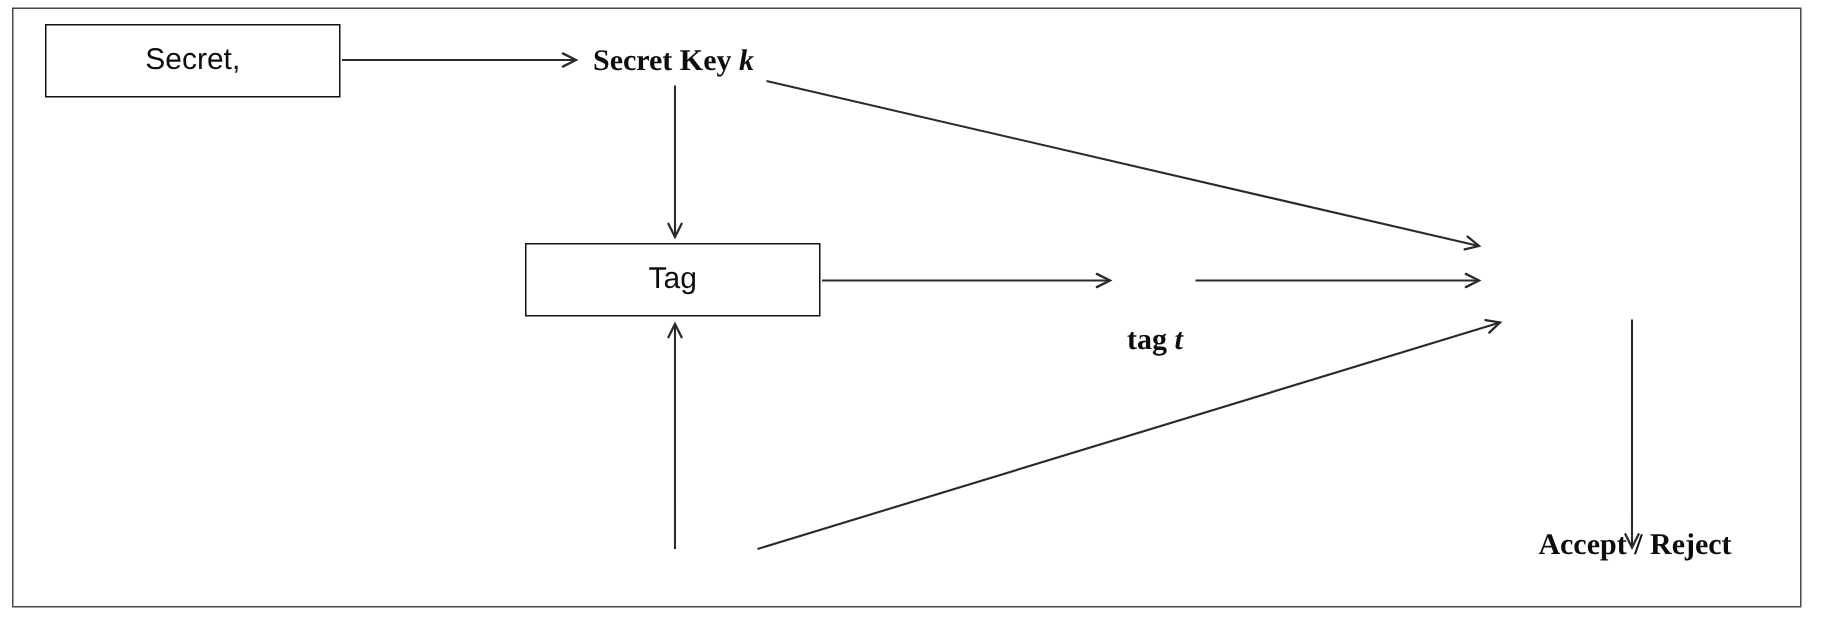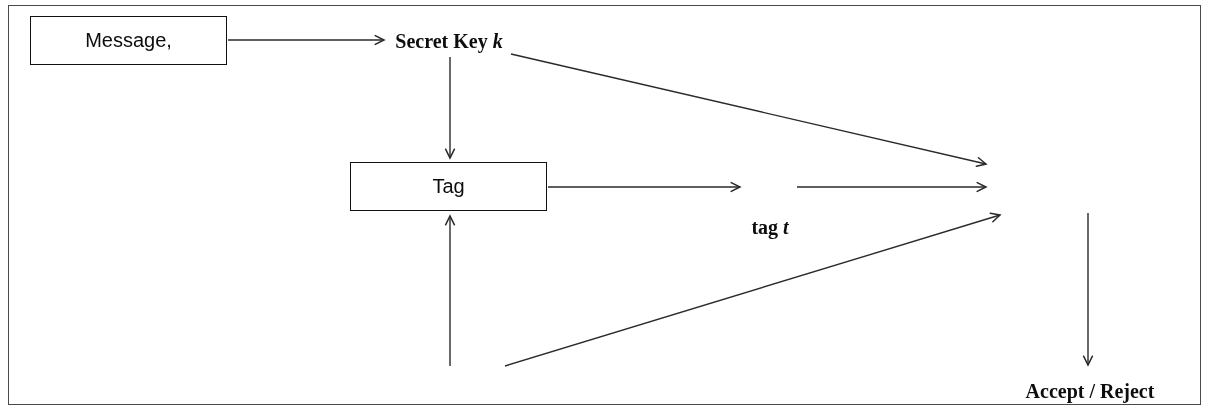--- a/index.html
+++ b/index.html
@@ -58,21 +58,21 @@
     white-space: nowrap;
     font-weight: bold;
   }
   .flow-label .var {
     font-style: italic;
     margin-left: 0.25em;
   }
   .lbl-secret-key    { left: 449px; top: 41px; }
   .lbl-tag-t         { left: 770px; top: 187px; margin-top: 40px; }
   .lbl-message       { left: 447px; top: 382px; }
-  .lbl-accept-reject { left: 1090px; top: 391px; }
+  .lbl-accept-reject { left: 1090px; top: 364px; }
 </style>
 </head>
 <body>
 
 <div class="canvas">
 
   <div class="frame"></div>
 
   <svg class="edges-svg" width="1214" height="419" viewBox="0 0 1214 419" xmlns="http://www.w3.org/2000/svg">
     <defs>
@@ -84,21 +84,21 @@
     <line x1="450" y1="57" x2="450" y2="158" stroke="#2a2a2a" stroke-width="1.4" marker-end="url(#arrow)"></line>
     <line x1="511" y1="54" x2="986" y2="164" stroke="#2a2a2a" stroke-width="1.4" marker-end="url(#arrow)"></line>
     <line x1="548" y1="187" x2="740" y2="187" stroke="#2a2a2a" stroke-width="1.4" marker-end="url(#arrow)"></line>
     <line x1="797" y1="187" x2="986" y2="187" stroke="#2a2a2a" stroke-width="1.4" marker-end="url(#arrow)"></line>
     <line x1="450" y1="366" x2="450" y2="216" stroke="#2a2a2a" stroke-width="1.4" marker-end="url(#arrow)"></line>
     <line x1="505" y1="366" x2="1000" y2="215" stroke="#2a2a2a" stroke-width="1.4" marker-end="url(#arrow)"></line>
     <line x1="1088" y1="213" x2="1088" y2="365" stroke="#2a2a2a" stroke-width="1.4" marker-end="url(#arrow)"></line>
   </svg>
 
   <div class="node-box box-keygen">
-    <span>Message,</span>
+    <span>Secret,</span>
   </div>
 
   <div class="node-box box-tag">
     <span>Tag</span>
   </div>
 
 
   <div class="flow-label lbl-secret-key">
     <span>Secret Key</span><span class="var">k</span>
   </div>

